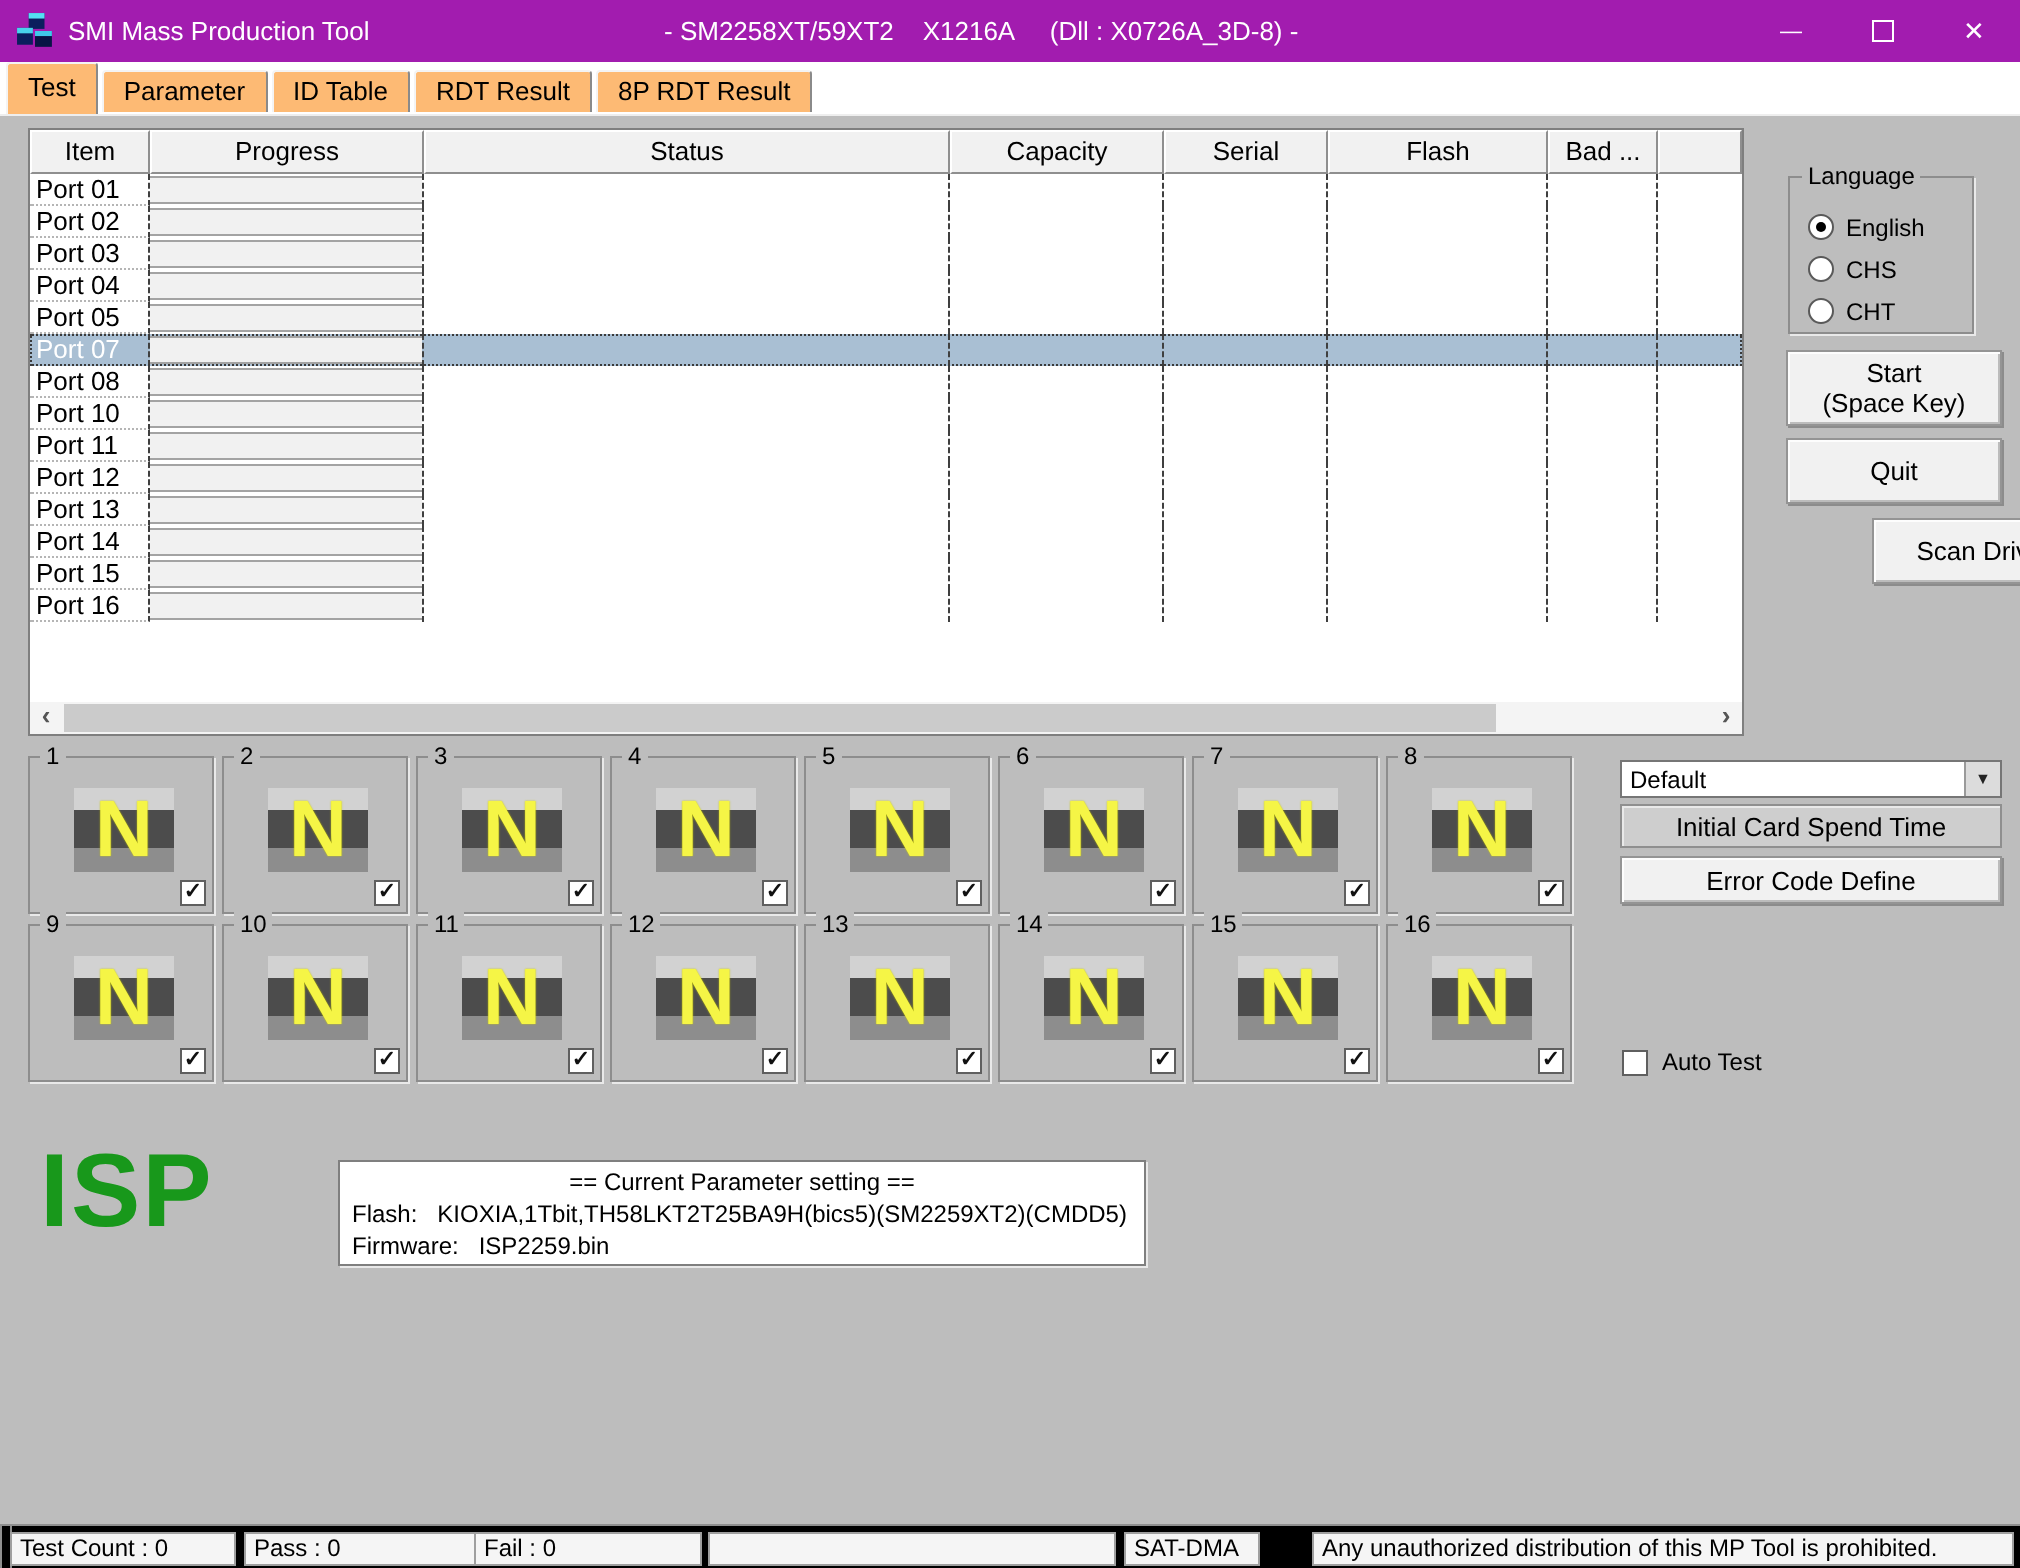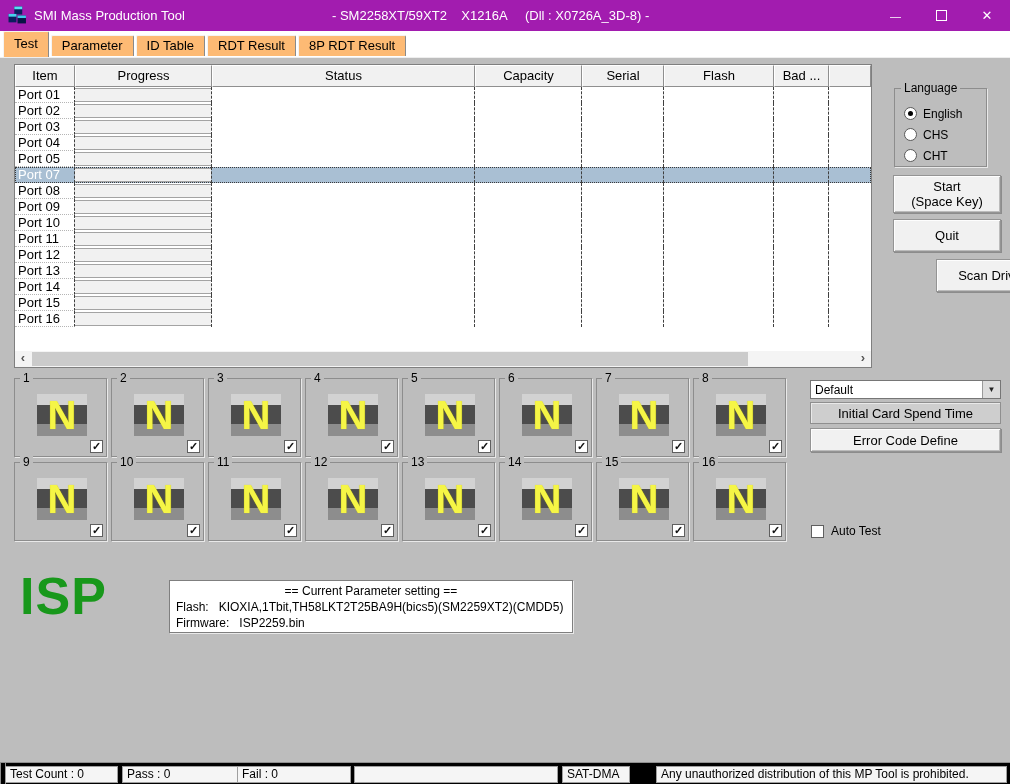--- a/index.html
+++ b/index.html
@@ -238,32 +238,20 @@
           <div class="pbar"></div>
         </div>
      <div class="cell w2"></div>
      <div class="cell w3"></div>
      <div class="cell w4"></div>
      <div class="cell w5"></div>
      <div class="cell w6"></div>
      <div class="cell w7 last"></div>
    </div>
       <div class="trow">
-     <div class="cell w0 item-cell">Port 09</div>
-     <div class="cell w1">
-          <div class="pbar"></div>
-        </div>
-     <div class="cell w2"></div>
-     <div class="cell w3"></div>
-     <div class="cell w4"></div>
-     <div class="cell w5"></div>
-     <div class="cell w6"></div>
-     <div class="cell w7 last"></div>
-   </div>
-      <div class="trow">
      <div class="cell w0 item-cell">Port 10</div>
      <div class="cell w1">
           <div class="pbar"></div>
         </div>
      <div class="cell w2"></div>
      <div class="cell w3"></div>
      <div class="cell w4"></div>
      <div class="cell w5"></div>
      <div class="cell w6"></div>
      <div class="cell w7 last"></div>

